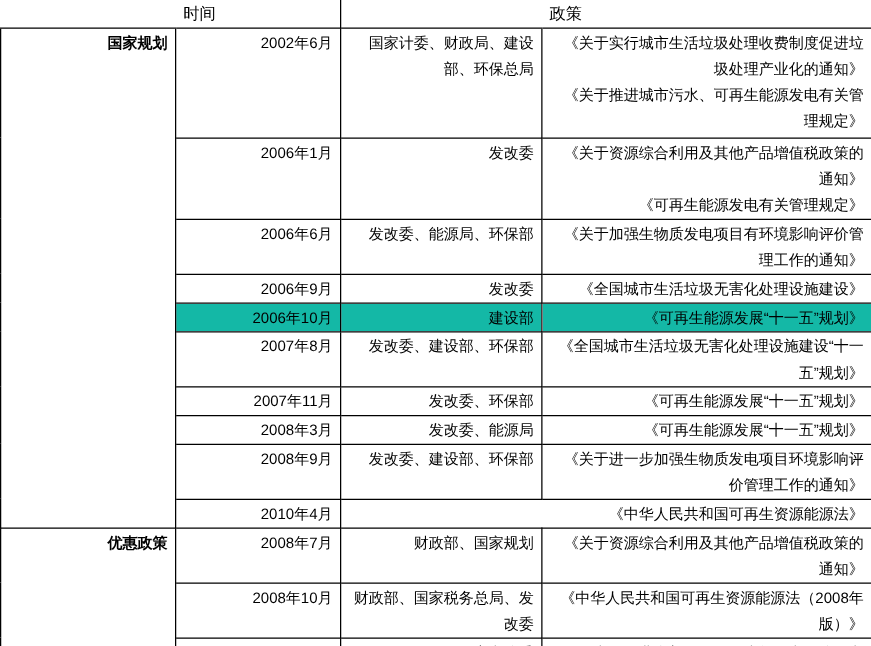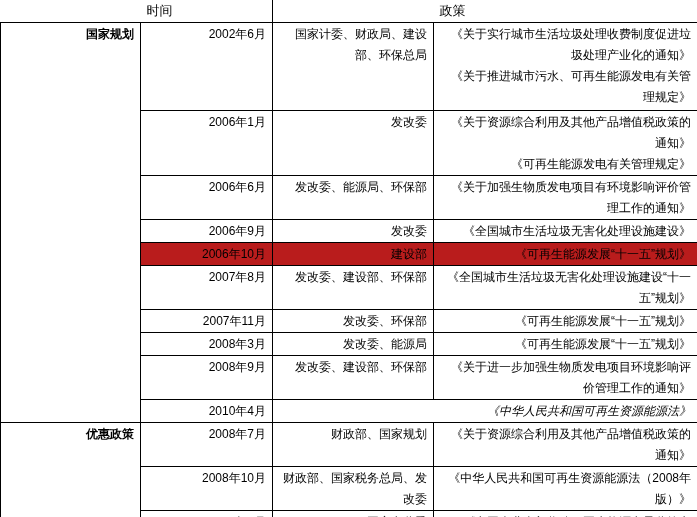--- a/index.html
+++ b/index.html
@@ -17,22 +17,22 @@
   }
   thead th{
     border-top:none;font-weight:normal;text-align:left;height:21px;
     font-size:13px;padding-top:0;
   }
   th.h-corner{border-left:none;border-right:none;}
   th.h-time{border-left:none;}
   th.h-gap{border-right:none;}
   th.h-policy{border-left:none;border-right:none;}
   td.cat{font-weight:bold;}
-  tr.hl td{background:#b91c1c;}
-  td.merged{padding-left:48px;font-style:italic;}
+  tr.hl td{background:#14b8a6;}
+  td.merged{padding-left:48px;}
   .pol div{margin:0;}
 </style>
 </head>
 <body>
 
 <div id="screen">
   <table class="policy-table">
     <colgroup>
       <col style="width:140px">
         <col style="width:132px">

